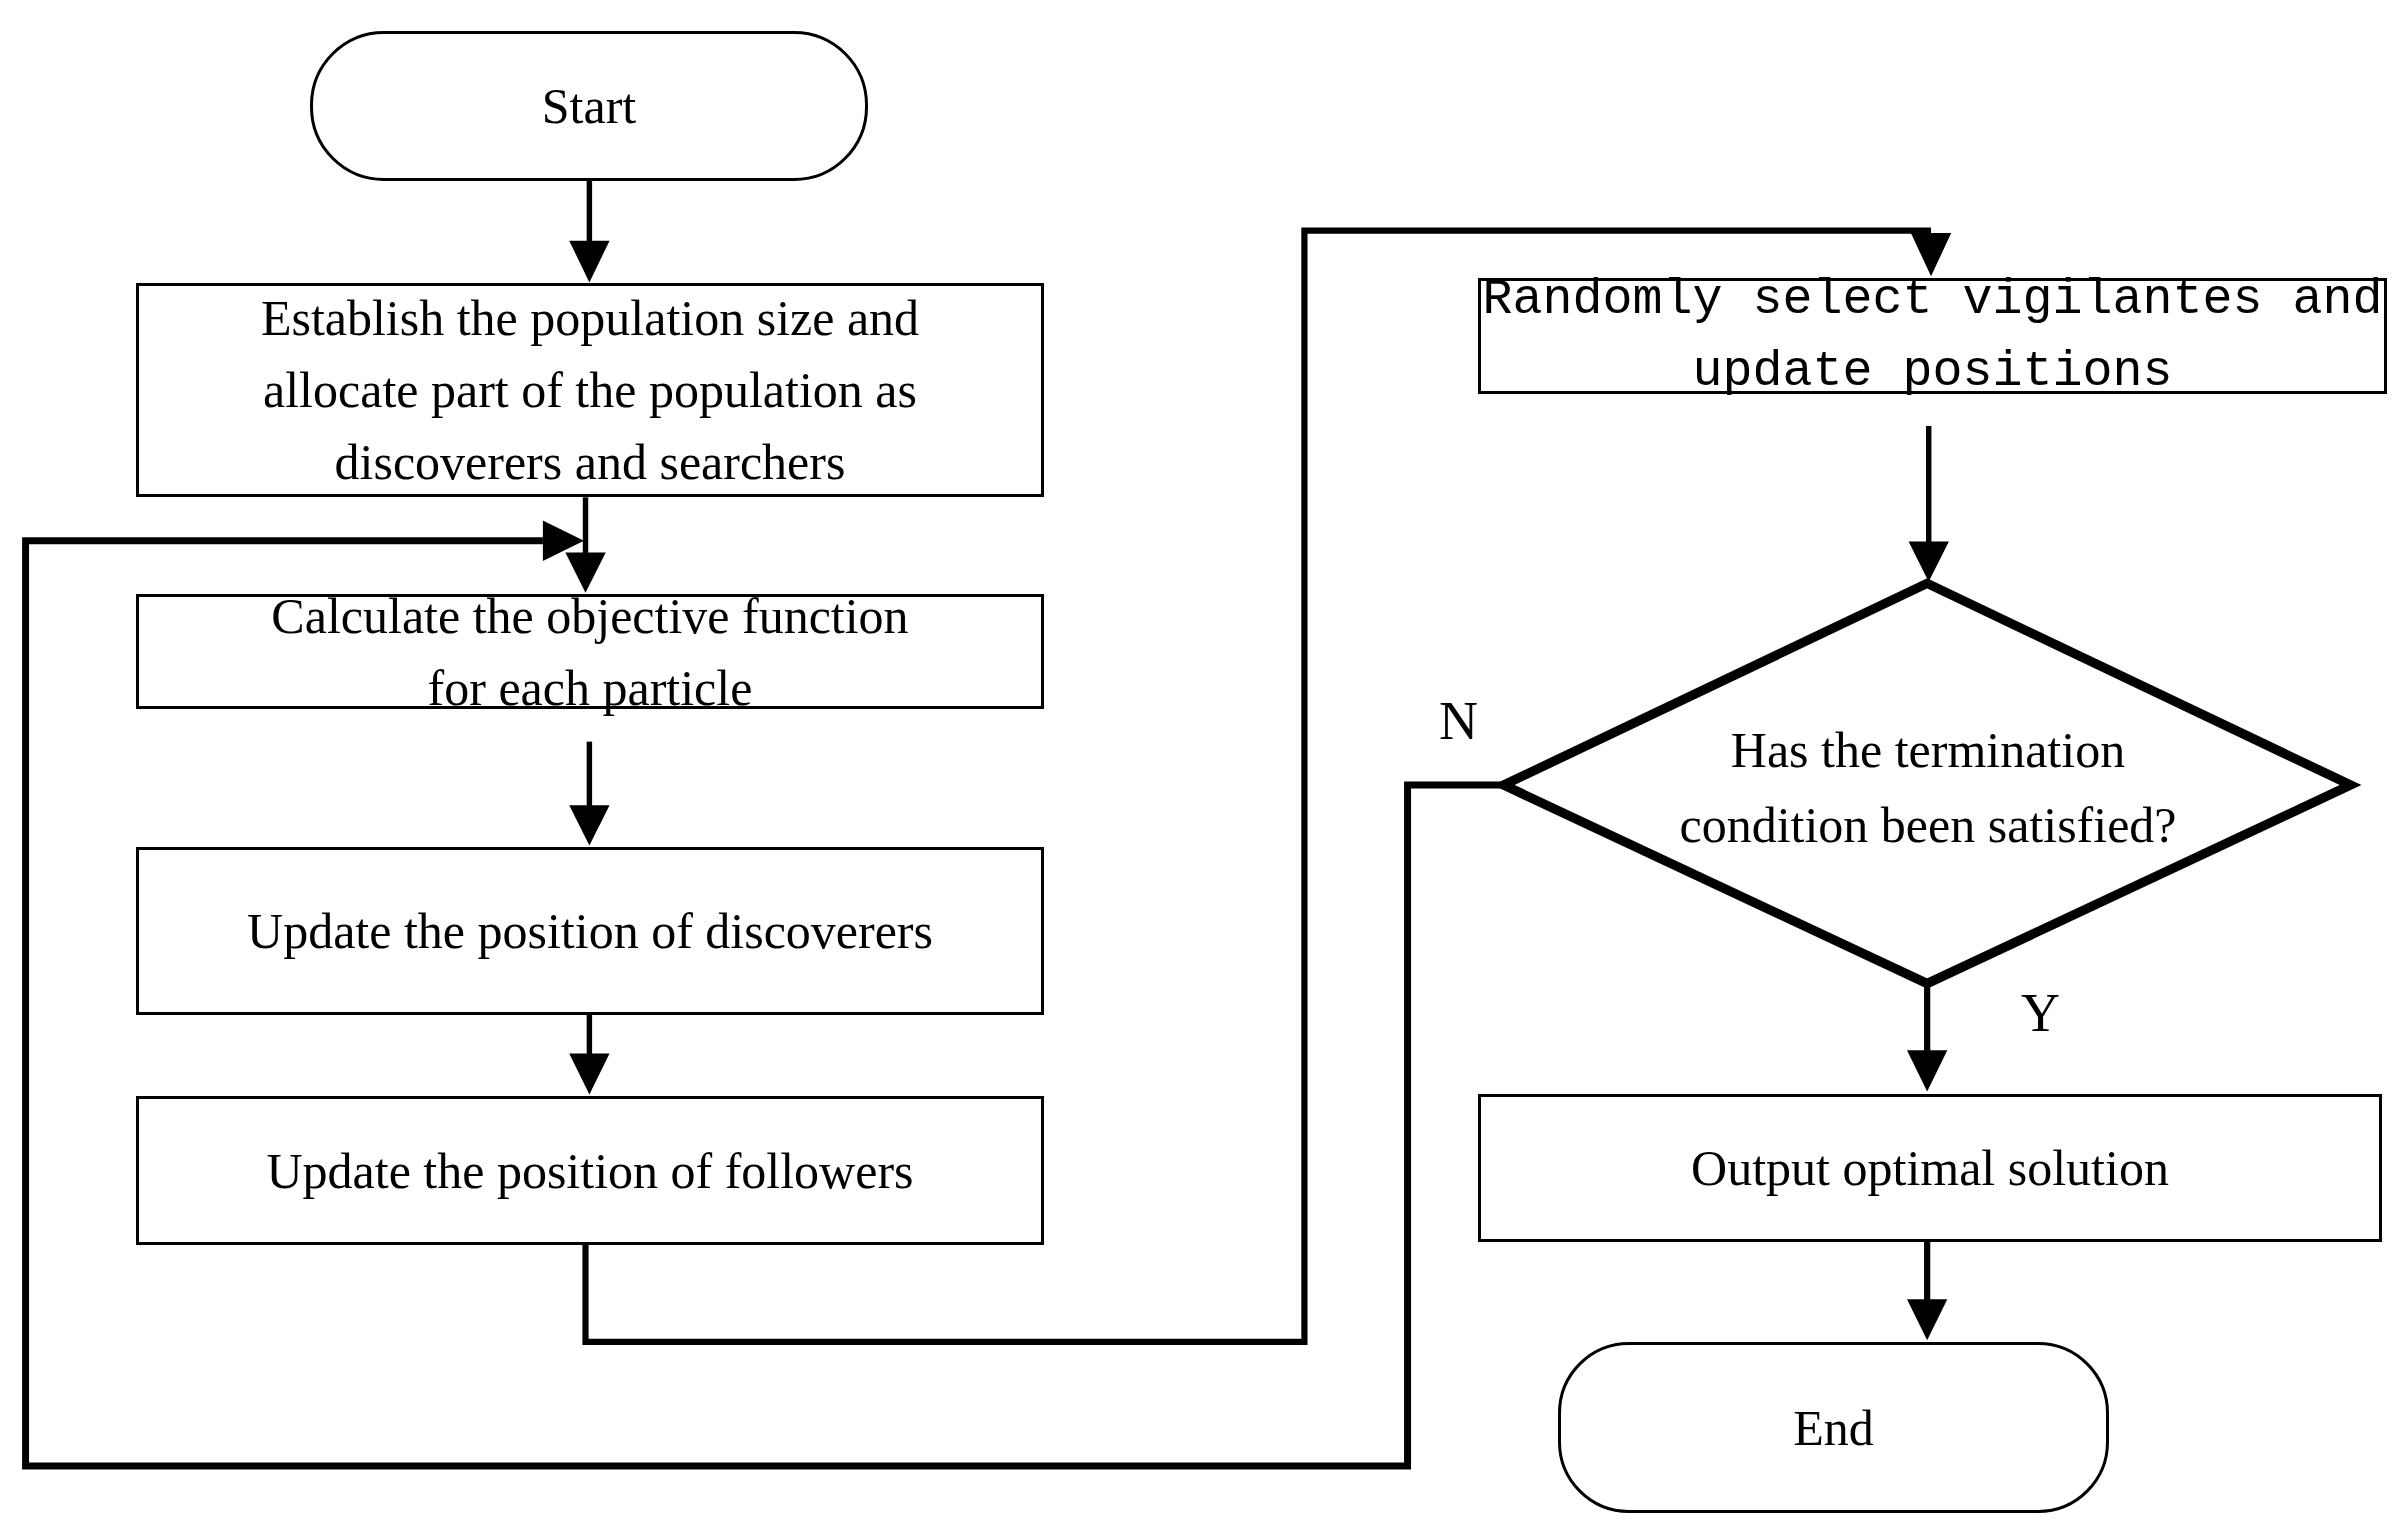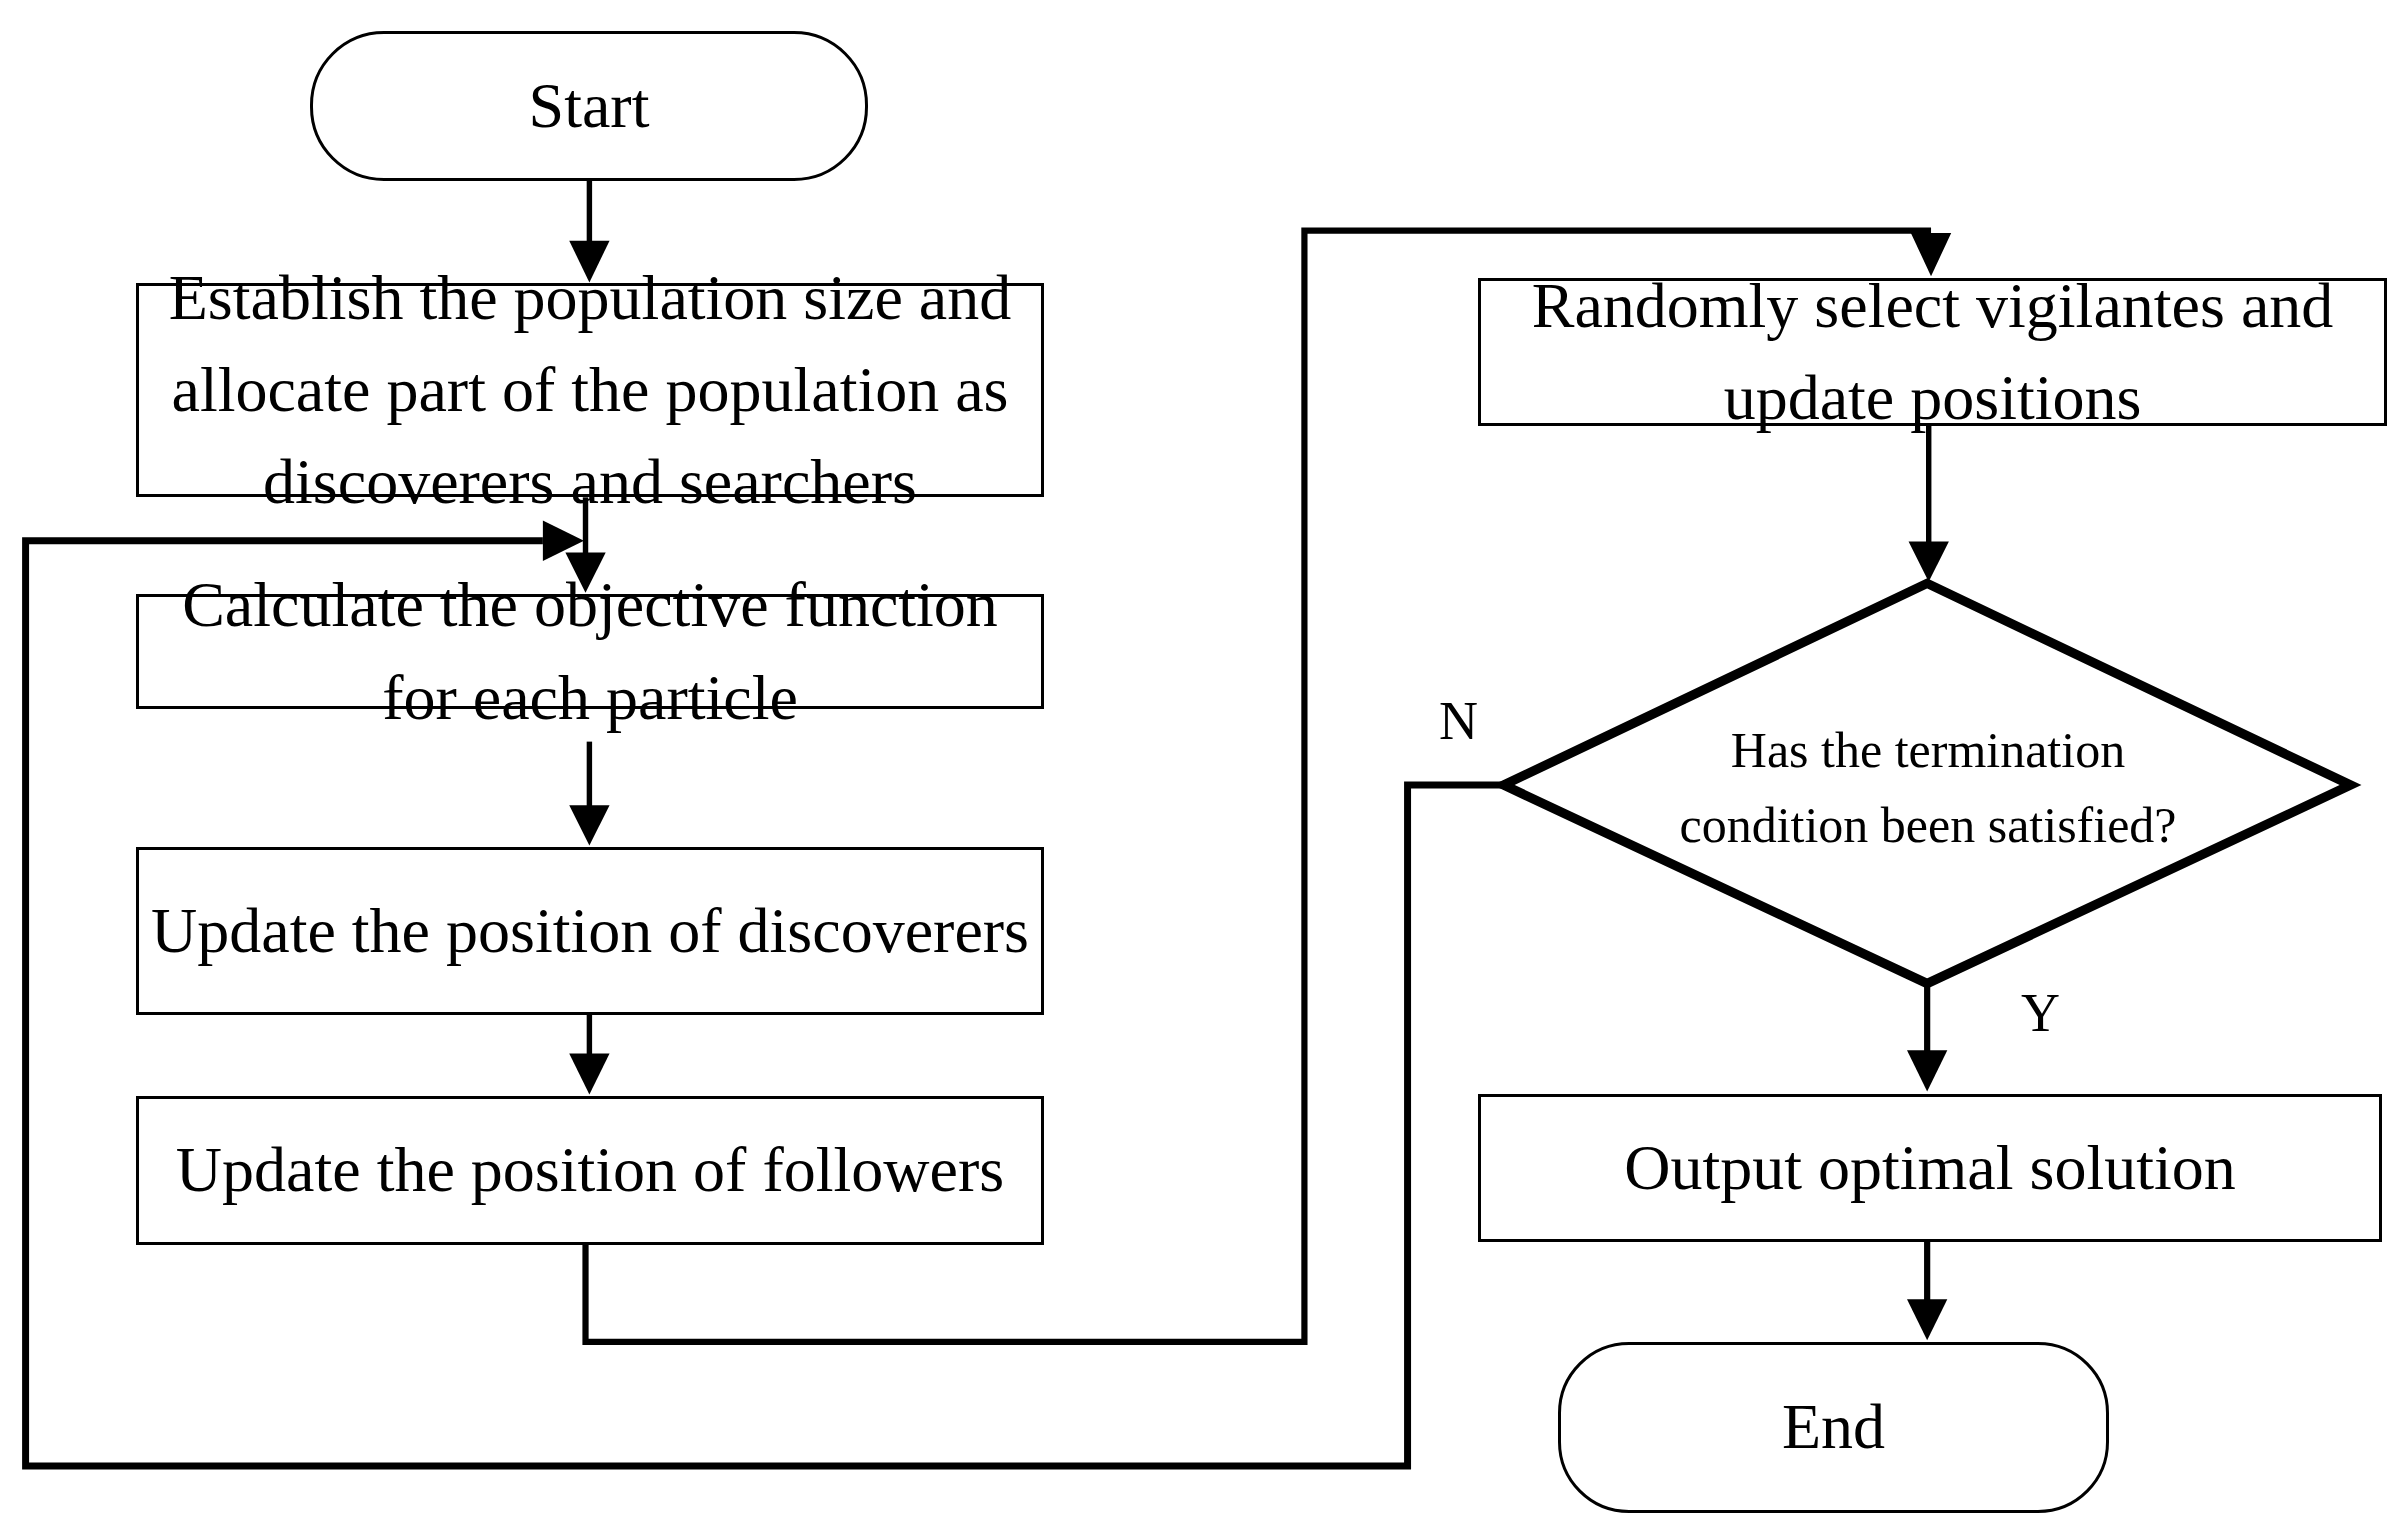--- a/index.html
+++ b/index.html
@@ -28,21 +28,21 @@
     display: flex;
     align-items: center;
     justify-content: center;
     text-align: center;
     background: #ffffff;
     border: 3.1px solid #000000;
     z-index: 1;
   }
   .node .label {
     white-space: pre-line;
-    font-size: 64px;
+    font-size: 50px;
     line-height: 1.44;
   }
   .terminal {
     border-radius: 74px;
   }
   .end-terminal {
     border-radius: 71px;
   }
   .decision-label {
     position: absolute;
@@ -142,21 +142,21 @@
   </div>
 
   <div class="node" style="left:136px; top:847px; width:908px; height:168px;">
     <span class="label">Update the position of discoverers</span>
   </div>
 
   <div class="node" style="left:136px; top:1096px; width:908px; height:149px;">
     <span class="label">Update the position of followers</span>
   </div>
 
-  <div class="node" style="left:1478px; top:278px; width:909px; height:148px;">
+  <div class="node" style="left:1478px; top:278px; width:909px; height:116px;font-family:Liberation Mono, monospace;">
     <span class="label">Randomly select vigilantes and
 update positions</span>
   </div>
 
   <div class="decision-label" style="left:1540px; top:675px; width:776px; height:225px;">
     <span class="label">Has the termination
 condition been satisfied?</span>
   </div>
 
   <div class="node" style="left:1478px; top:1094px; width:904px; height:148px;">

